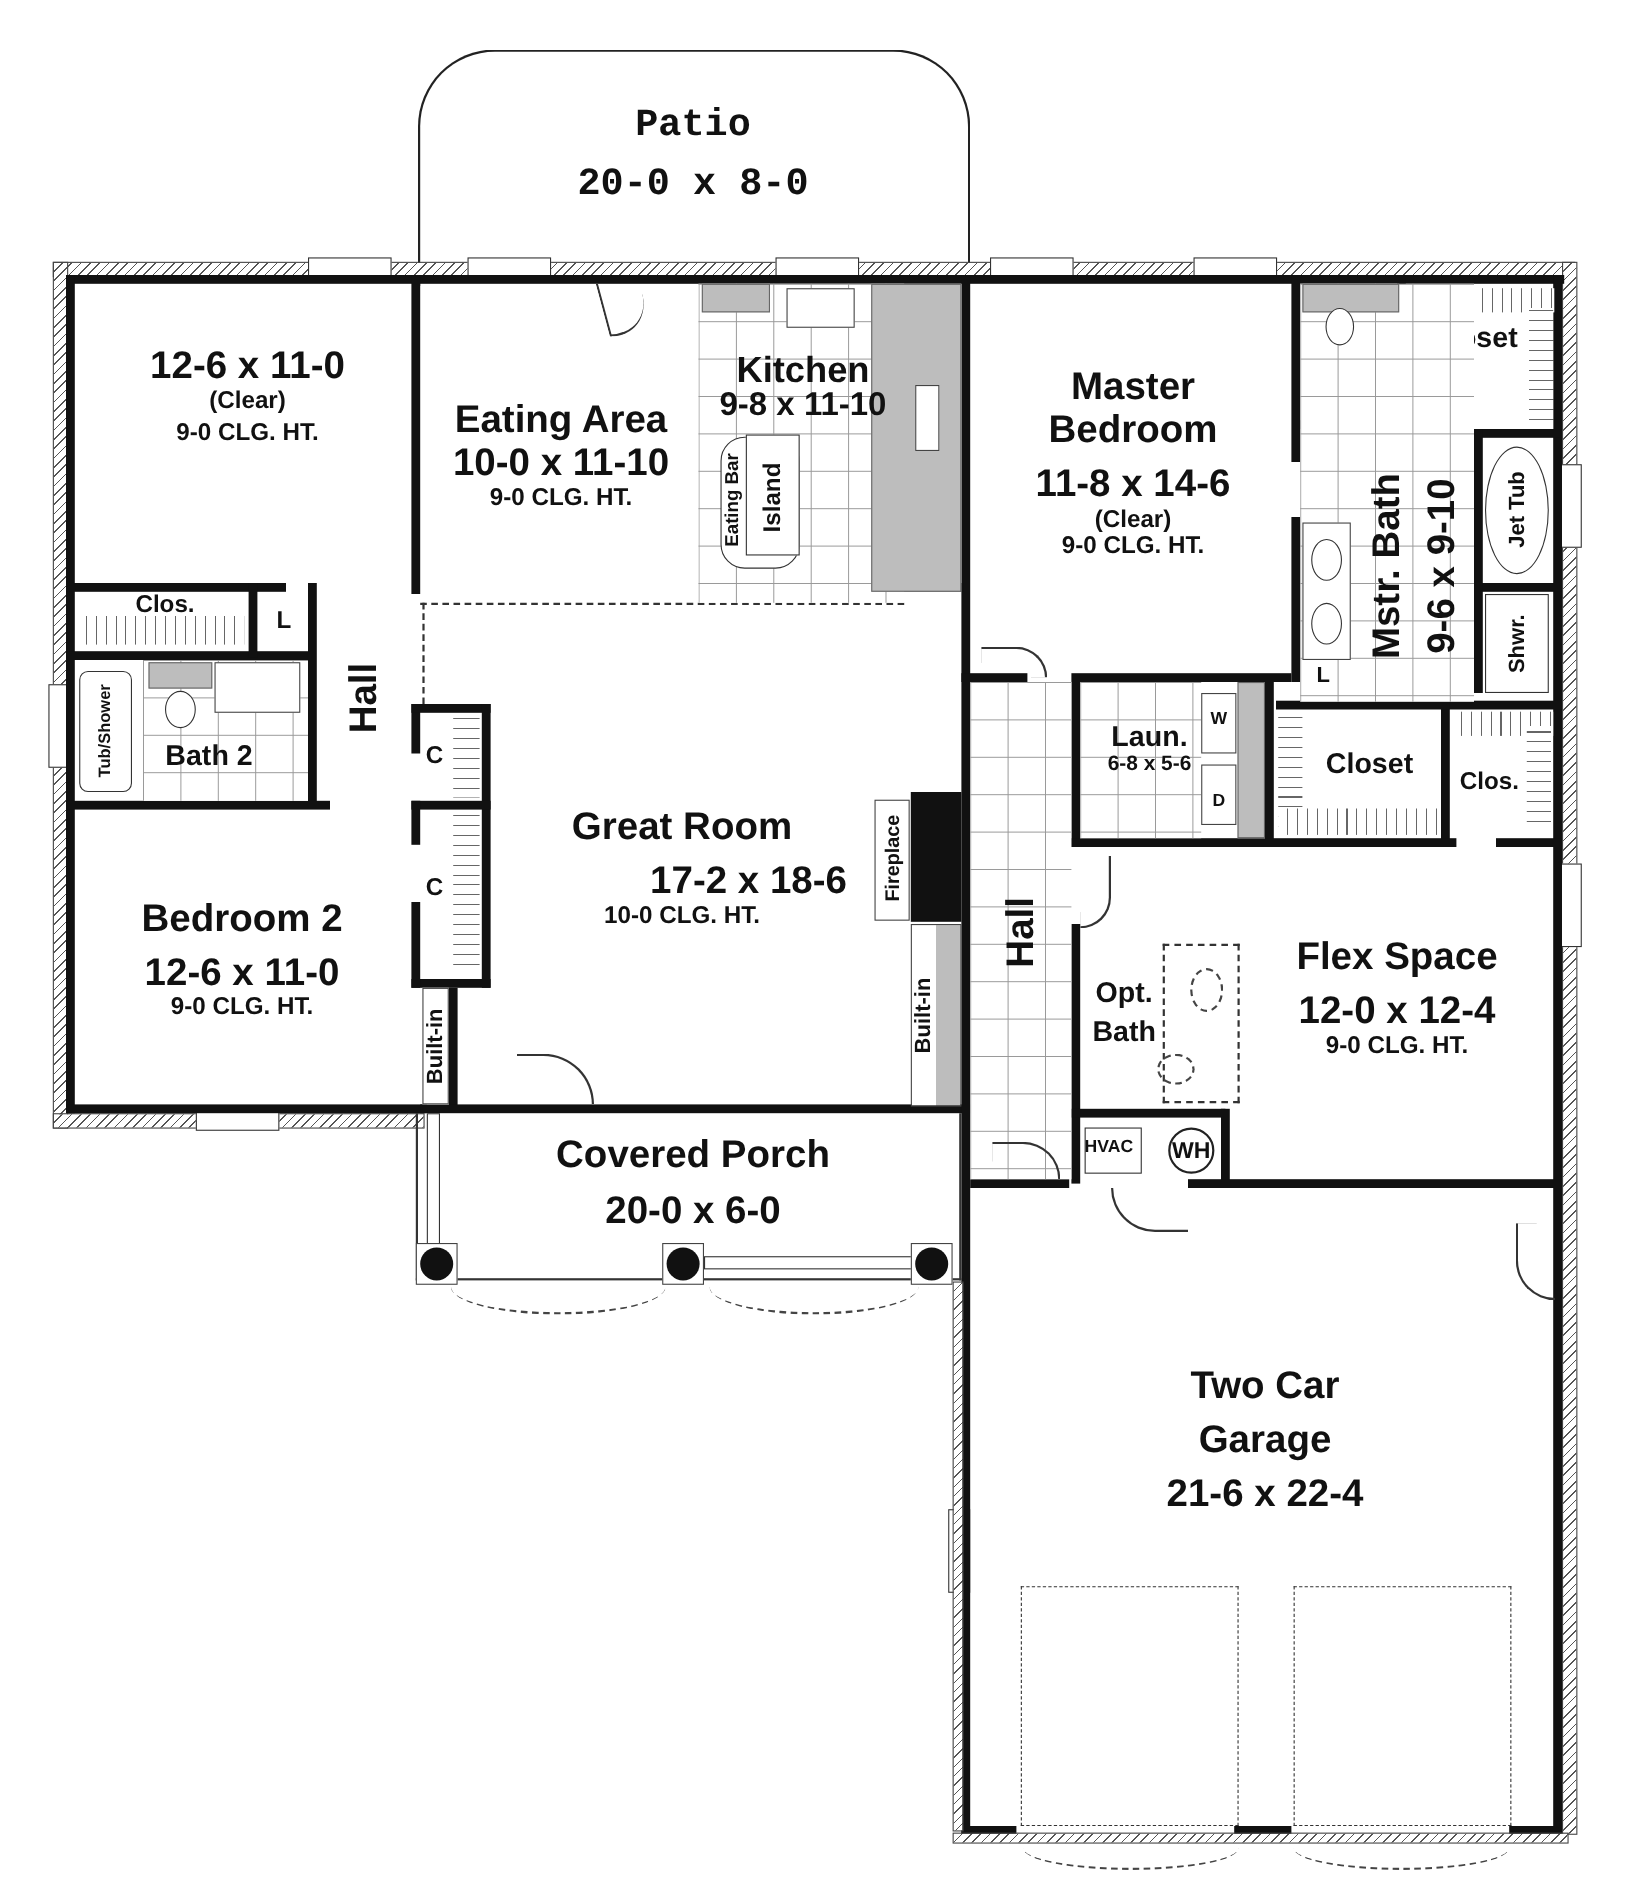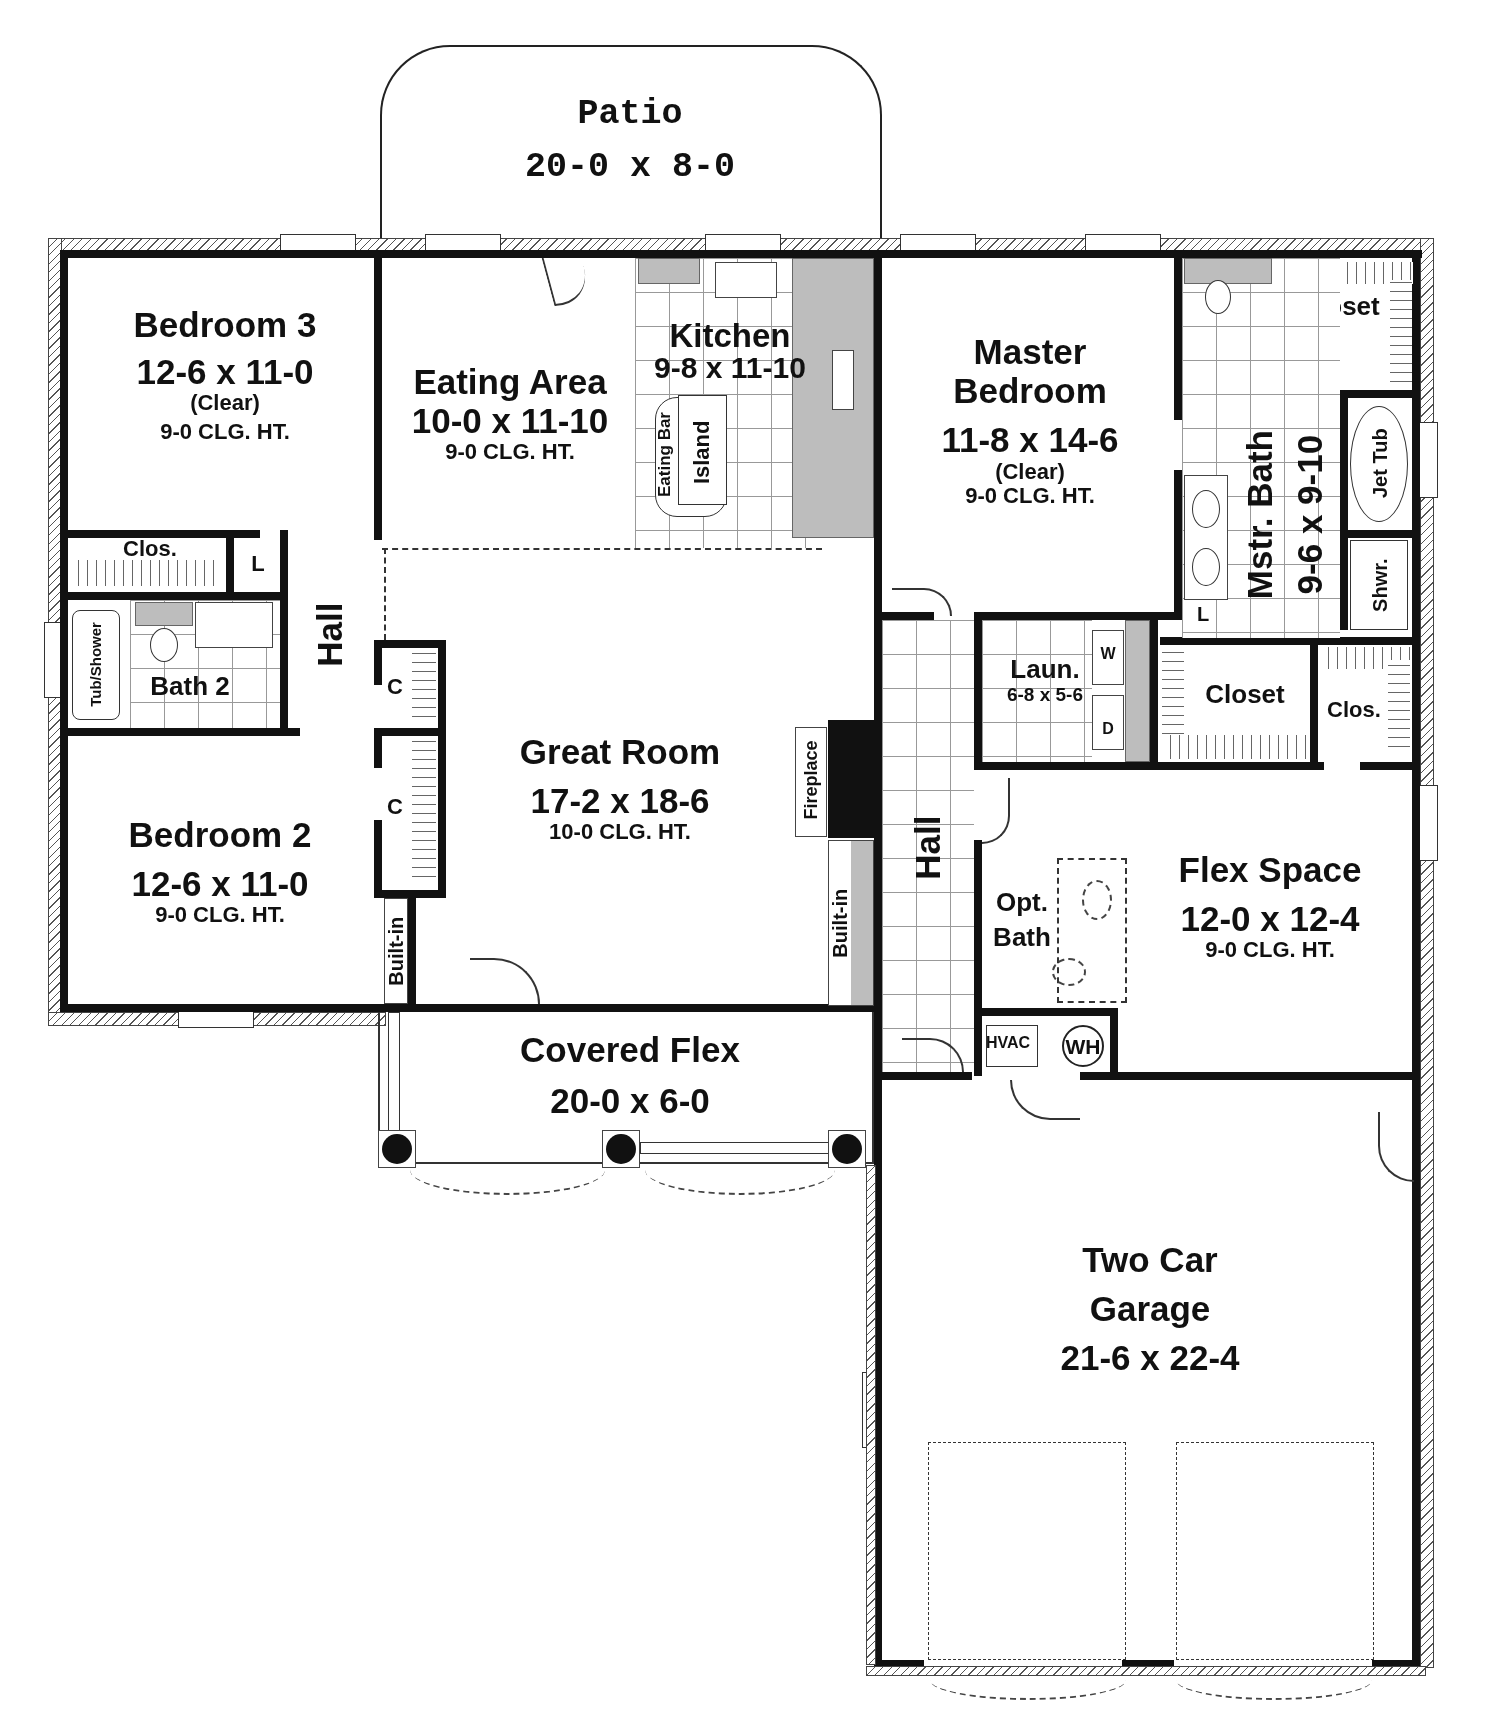--- a/index.html
+++ b/index.html
@@ -108,21 +108,20 @@
 <div class="abs" style="left:655px;top:397px;width:72px;height:120px;border:1.5px solid #333;border-radius:22px;background:#fff;"></div>
 <div class="abs" style="left:678px;top:395px;width:49px;height:110px;border:1.5px solid #333;background:#fff;"></div>
 <div class="lbl mid" style="left:630px;top:318px;width:200px;">
   <div>Kitchen</div>
   <div style="font-size:30px;margin-top:-4px;">9-8 x 11-10</div>
 </div>
 <div class="lbl xs vert" style="left:615px;top:445px;width:100px;font-size:17px;">Eating Bar</div>
 <div class="lbl sm vert" style="left:652px;top:440px;width:100px;">Island</div>
 
 <div class="lbl" style="left:90px;top:305px;width:270px;">
-  <div class="big">Bedroom 3</div>
   <div class="big" style="margin-top:8px;">12-6 x 11-0</div>
   <div class="sm">(Clear)</div>
   <div class="sm" style="margin-top:4px;">9-0 CLG. HT.</div>
 </div>
 
 <div class="lbl" style="left:390px;top:362px;width:240px;">
   <div class="big">Eating Area</div>
   <div class="big">10-0 x 11-10</div>
   <div class="sm">9-0 CLG. HT.</div>
 </div>
@@ -176,21 +175,21 @@
 <div class="lbl xs vert" style="left:346px;top:940px;width:100px;">Built-in</div>
 
 <div class="lbl" style="left:80px;top:815px;width:280px;">
   <div class="big">Bedroom 2</div>
   <div class="big" style="margin-top:10px;">12-6 x 11-0</div>
   <div class="sm">9-0 CLG. HT.</div>
 </div>
 
 <div class="lbl" style="left:470px;top:732px;width:300px;">
   <div class="big">Great Room</div>
-  <div class="big" style="margin-top:10px;">17-2 x 18-6</div>
+  <div class="big" style="margin-top:10px;text-align:right;">17-2 x 18-6</div>
   <div class="sm">10-0 CLG. HT.</div>
 </div>
 <div class="wall" style="left:828px;top:720px;width:46px;height:118px;"></div>
 <div class="abs" style="left:828px;top:745px;width:0;height:0;border-top:16px solid transparent;border-bottom:16px solid transparent;"></div>
 <div class="abs" style="left:795px;top:727px;width:32px;height:110px;border:1px solid #444;background:#fff;"></div>
 <div class="lbl xs vert" style="left:761px;top:770px;width:100px;font-size:18px;">Fireplace</div>
 <div class="abs" style="left:828px;top:840px;width:46px;height:166px;border:1px solid #444;background:linear-gradient(90deg,#fff 50%,#bdbdbd 50%);"></div>
 <div class="lbl xs vert" style="left:790px;top:912px;width:100px;">Built-in</div>
 
 <div class="tile" style="left:882px;top:620px;width:92px;height:452px;"></div>
@@ -235,21 +234,21 @@
 <div class="abs" style="left:378px;top:1012px;width:496px;height:152px;border:2px solid #333;border-top:none;"></div>
 <div class="thin" style="left:388px;top:1012px;width:10px;height:130px;border:1.5px solid #333;background:#fff;"></div>
 <div class="thin" style="left:640px;top:1142px;width:192px;height:10px;border:1.5px solid #333;background:#fff;"></div>
 <div class="colbox" style="left:378px;top:1130px;"></div>
 <div class="col" style="left:382px;top:1134px;"></div>
 <div class="colbox" style="left:602px;top:1130px;"></div>
 <div class="col" style="left:606px;top:1134px;"></div>
 <div class="colbox" style="left:828px;top:1130px;"></div>
 <div class="col" style="left:832px;top:1134px;"></div>
 <div class="lbl big" style="left:460px;top:1030px;width:340px;">
-  <div>Covered Flex</div>
+  <div>Covered Porch</div>
   <div style="margin-top:12px;">20-0 x 6-0</div>
 </div>
 <div class="abs" style="left:410px;top:1145px;width:195px;height:50px;border-bottom:2px dashed #444;border-radius:0 0 50% 50%;"></div>
 <div class="abs" style="left:645px;top:1145px;width:190px;height:50px;border-bottom:2px dashed #444;border-radius:0 0 50% 50%;"></div>
 
 <div class="lbl big" style="left:1000px;top:1240px;width:300px;">
   <div>Two Car</div>
   <div style="margin-top:10px;">Garage</div>
   <div style="margin-top:10px;">21-6 x 22-4</div>
 </div>

